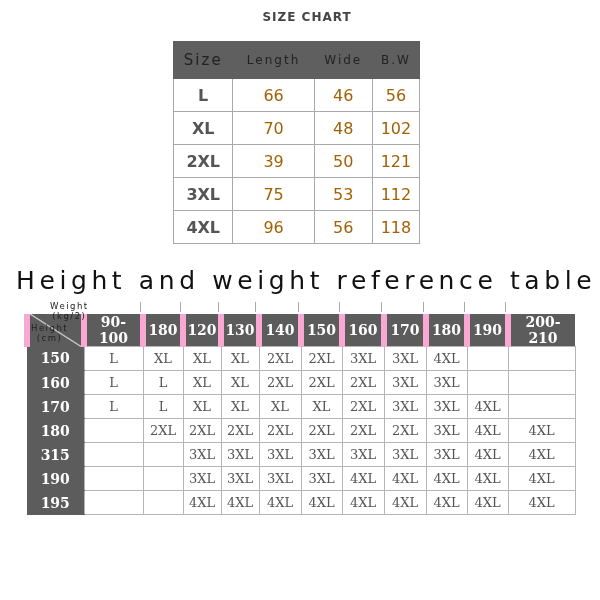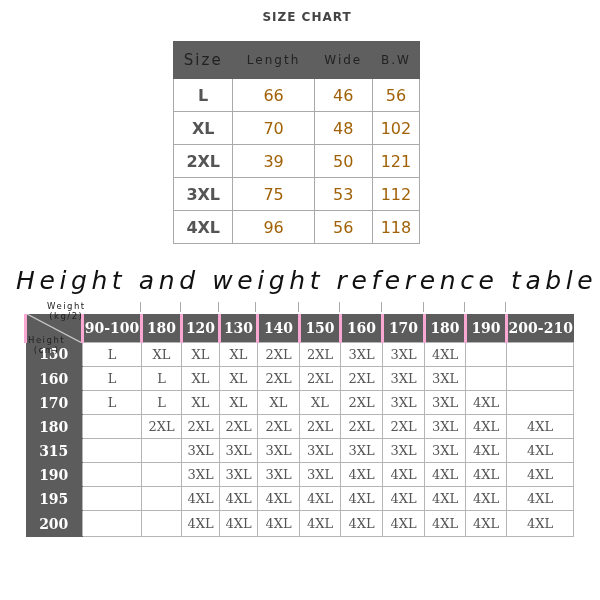--- a/index.html
+++ b/index.html
@@ -24,49 +24,48 @@
   table.size-chart th.c1, table.size-chart th.c2, table.size-chart th.c3 { font-size:12px; }
   table.size-chart td {
     height:32px; border:1.5px solid #a9a9a9; text-align:center; padding:0;
     font-family:"DejaVu Sans", sans-serif; font-size:16px; color:#a16207;
   }
   table.size-chart td.size-cell { font-weight:bold; color:#555; }
 
   .ref-title {
     position:absolute; left:16px; top:266px;
     font-family:"DejaVu Sans", sans-serif; font-size:25px; letter-spacing:4.6px;
-    color:#111; white-space:nowrap;font-style:italic;
+    color:#111; white-space:nowrap;
   }
 
   .ticks { position:absolute; left:0; top:302px; width:600px; height:12px; }
   .ticks span { position:absolute; top:0; width:1px; height:10px; background:#aaa; }
 
   table.ref {
     position:absolute; left:24px; top:314px; border-collapse:collapse;
     width:548px; table-layout:fixed;
   }
   table.ref th {
     background:#5c5c5c; color:#fff; height:28px; padding:0; font-weight:bold;
     font-family:"DejaVu Serif", serif; font-size:14px; text-align:center;
-    border-left:3px solid #f9a8d4;
+    border-left:6px solid #f9a8d4;
   }
   table.ref th.corner { position:relative; background:#5c5c5c; overflow:visible; }
   .corner-diag {
     position:absolute; left:0; top:0; width:100%; height:100%;
   }
   .corner-weight {
     position:absolute; left:20px; top:-13px; font-size:8.5px; letter-spacing:1.5px;
     color:#222; font-family:"DejaVu Sans", sans-serif; font-weight:normal; line-height:10px;
     text-align:center;
   }
   .corner-height {
     position:absolute; left:1px; top:9px; font-size:8.5px; letter-spacing:1.5px;
     color:#222; font-family:"DejaVu Sans", sans-serif; font-weight:normal; line-height:10px;
     text-align:center;
-    margin-top:12px;
   }
   table.ref td {
     height:23px; padding:0; text-align:center; border:1.5px solid #b5b5b5;
     font-family:"DejaVu Serif", serif; font-size:13px; color:#555;
   }
   table.ref td.hcell {
     background:#5c5c5c; color:#fff; font-weight:bold; font-size:14px;
     border:none; border-bottom:1px solid #5c5c5c;
   }
   table.ref tr.r-last td { height:25px; }
@@ -269,28 +268,14 @@
         <td>4XL</td>
         <td>4XL</td>
         <td>4XL</td>
         <td>4XL</td>
         <td>4XL</td>
         <td>4XL</td>
         <td>4XL</td>
         <td>4XL</td>
         <td>4XL</td>
       </tr>
-      <tr class="r-last">
-        <td class="hcell">200</td>
-        <td></td>
-        <td></td>
-        <td>4XL</td>
-        <td>4XL</td>
-        <td>4XL</td>
-        <td>4XL</td>
-        <td>4XL</td>
-        <td>4XL</td>
-        <td>4XL</td>
-        <td>4XL</td>
-        <td>4XL</td>
-      </tr>
     </tbody>
 </table>
 
 </body></html>

